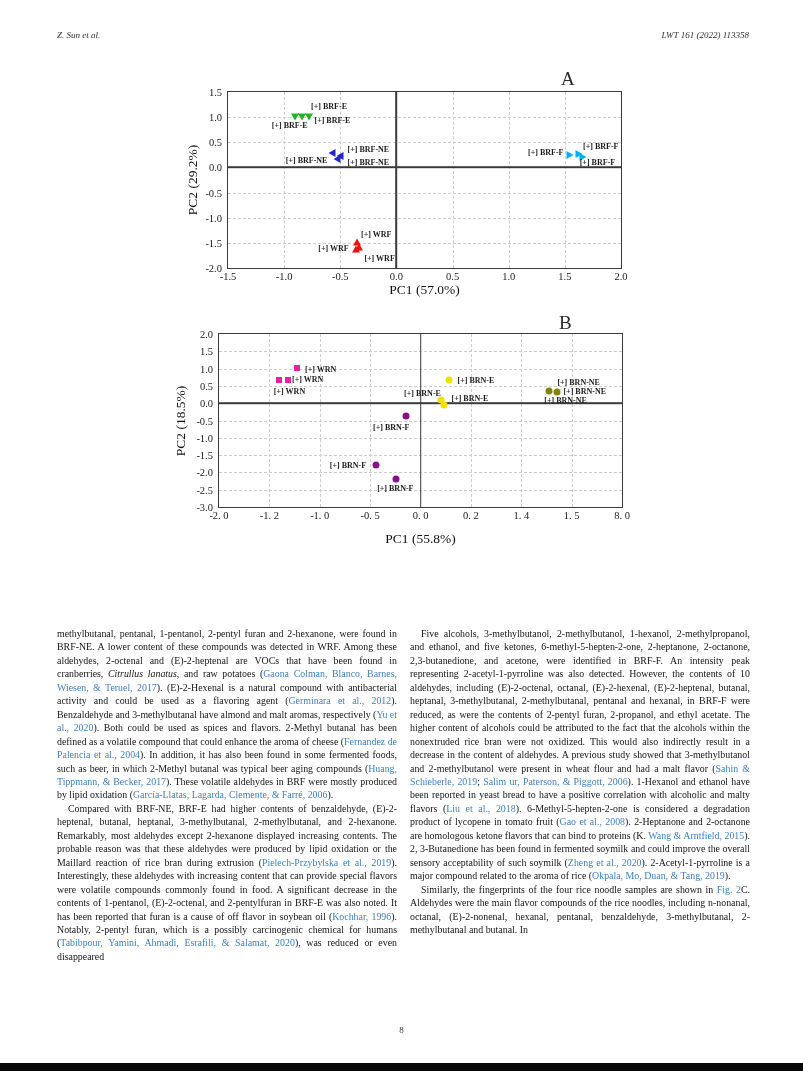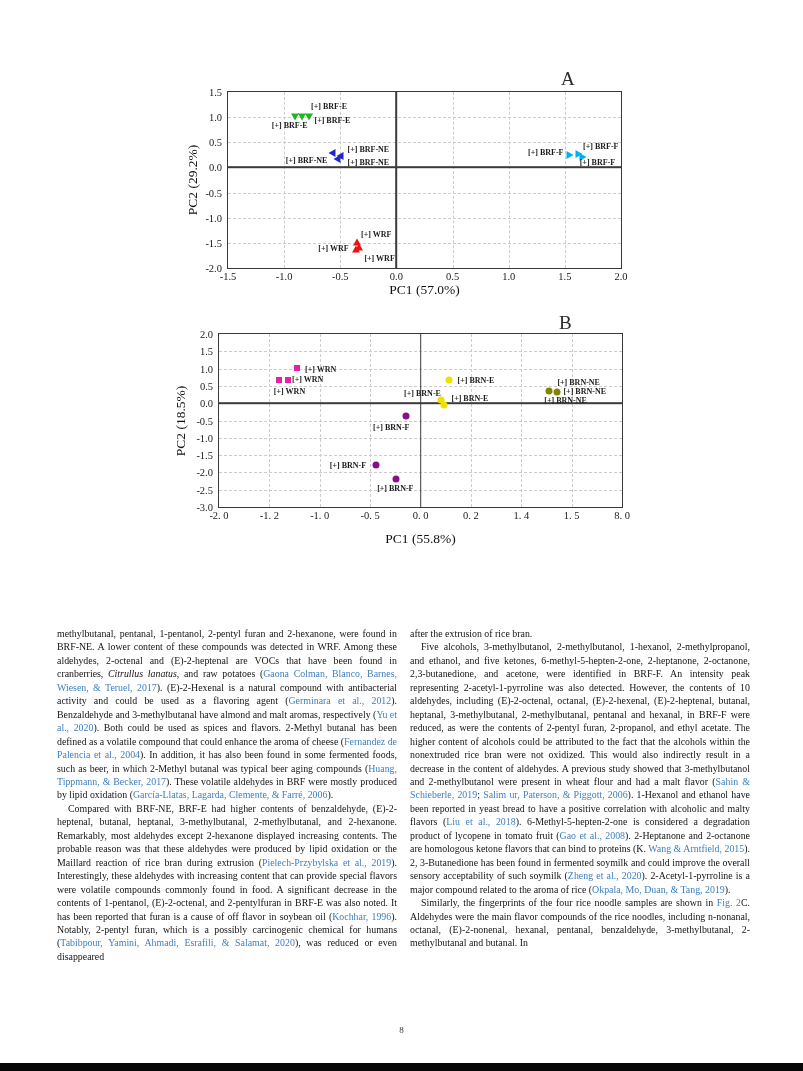--- a/index.html
+++ b/index.html
@@ -54,20 +54,24 @@
 
   .page-number{position:absolute;top:1025px;left:0;width:100%;text-align:center;
         font-size:9px;color:#333;}
   .bottom-bar{position:absolute;left:0;bottom:0;width:100%;height:8px;background:#070707;}
 </style>
 </head>
 <body>
 
 <div class="page">
 
+  <div class="page-header">
+    <span>Z. Sun et al.</span>
+    <span>LWT 161 (2022) 113358</span>
+  </div>
 
   <div class="chart" id="chartA">
     <div class="panel-letter">A</div>
     <div class="ylabel">PC2 (29.2%)</div>
     <div class="plot-frame">
         <div class="xtick" style="left: 0%;">-1.5</div>
         <div class="grid-v" style="left: 14.2857%;"></div>
         <div class="xtick" style="left: 14.2857%;">-1.0</div>
         <div class="grid-v" style="left: 28.5714%;"></div>
         <div class="xtick" style="left: 28.5714%;">-0.5</div>
@@ -189,21 +193,20 @@
     <div class="xlabel">PC1 (55.8%)</div>
   </div>
 
 
   <div class="columns">
     <div class="col" id="col-left">
         <p class="body-para"><span>methylbutanal, pentanal, 1-pentanol, 2-pentyl furan and 2-hexanone, were found in BRF-NE. A lower content of these compounds was detected in WRF. Among these aldehydes, 2-octenal and (E)-2-heptenal are VOCs that have been found in cranberries, </span><span style="font-style: italic;">Citrullus lanatus</span><span>, and raw potatoes (</span><span style="color: rgb(62, 127, 190);">Gaona Colman, Blanco, Barnes, Wiesen, &amp; Teruel, 2017</span><span>). (E)-2-Hexenal is a natural compound with antibacterial activity and could be used as a flavoring agent (</span><span style="color: rgb(62, 127, 190);">Germinara et al., 2012</span><span>). Benzaldehyde and 3-methylbutanal have almond and malt aromas, respectively (</span><span style="color: rgb(62, 127, 190);">Yu et al., 2020</span><span>). Both could be used as spices and flavors. 2-Methyl butanal has been defined as a volatile compound that could enhance the aroma of cheese (</span><span style="color: rgb(62, 127, 190);">Fernandez de Palencia et al., 2004</span><span>). In addition, it has also been found in some fermented foods, such as beer, in which 2-Methyl butanal was typical beer aging compounds (</span><span style="color: rgb(62, 127, 190);">Huang, Tippmann, &amp; Becker, 2017</span><span>). These volatile aldehydes in BRF were mostly produced by lipid oxidation (</span><span style="color: rgb(62, 127, 190);">García-Llatas, Lagarda, Clemente, &amp; Farré, 2006</span><span>).</span></p>
         <p class="body-para indent"><span>Compared with BRF-NE, BRF-E had higher contents of benzaldehyde, (E)-2-heptenal, butanal, heptanal, 3-methylbutanal, 2-methylbutanal, and 2-hexanone. Remarkably, most aldehydes except 2-hexanone displayed increasing contents. The probable reason was that these aldehydes were produced by lipid oxidation or the Maillard reaction of rice bran during extrusion (</span><span style="color: rgb(62, 127, 190);">Pielech-Przybylska et al., 2019</span><span>). Interestingly, these aldehydes with increasing content that can provide special flavors were volatile compounds commonly found in food. A significant decrease in the contents of 1-pentanol, (E)-2-octenal, and 2-pentylfuran in BRF-E was also noted. It has been reported that furan is a cause of off flavor in soybean oil (</span><span style="color: rgb(62, 127, 190);">Kochhar, 1996</span><span>). Notably, 2-pentyl furan, which is a possibly carcinogenic chemical for humans (</span><span style="color: rgb(62, 127, 190);">Tabibpour, Yamini, Ahmadi, Esrafili, &amp; Salamat, 2020</span><span>), was reduced or even disappeared</span></p>
       </div>
     <div class="col" id="col-right">
-        <p class="body-para"><span>after the extrusion of rice bran.</span></p>
         <p class="body-para indent"><span>Five alcohols, 3-methylbutanol, 2-methylbutanol, 1-hexanol, 2-methylpropanol, and ethanol, and five ketones, 6-methyl-5-hepten-2-one, 2-heptanone, 2-octanone, 2,3-butanedione, and acetone, were identified in BRF-F. An intensity peak representing 2-acetyl-1-pyrroline was also detected. However, the contents of 10 aldehydes, including (E)-2-octenal, octanal, (E)-2-hexenal, (E)-2-heptenal, butanal, heptanal, 3-methylbutanal, 2-methylbutanal, pentanal and hexanal, in BRF-F were reduced, as were the contents of 2-pentyl furan, 2-propanol, and ethyl acetate. The higher content of alcohols could be attributed to the fact that the alcohols within the nonextruded rice bran were not oxidized. This would also indirectly result in a decrease in the content of aldehydes. A previous study showed that 3-methylbutanol and 2-methylbutanol were present in wheat flour and had a malt flavor (</span><span style="color: rgb(62, 127, 190);">Sahin &amp; Schieberle, 2019</span><span>; </span><span style="color: rgb(62, 127, 190);">Salim ur, Paterson, &amp; Piggott, 2006</span><span>). 1-Hexanol and ethanol have been reported in yeast bread to have a positive correlation with alcoholic and malty flavors (</span><span style="color: rgb(62, 127, 190);">Liu et al., 2018</span><span>). 6-Methyl-5-hepten-2-one is considered a degradation product of lycopene in tomato fruit (</span><span style="color: rgb(62, 127, 190);">Gao et al., 2008</span><span>). 2-Heptanone and 2-octanone are homologous ketone flavors that can bind to proteins (K. </span><span style="color: rgb(62, 127, 190);">Wang &amp; Arntfield, 2015</span><span>). 2, 3-Butanedione has been found in fermented soymilk and could improve the overall sensory acceptability of such soymilk (</span><span style="color: rgb(62, 127, 190);">Zheng et al., 2020</span><span>). 2-Acetyl-1-pyrroline is a major compound related to the aroma of rice (</span><span style="color: rgb(62, 127, 190);">Okpala, Mo, Duan, &amp; Tang, 2019</span><span>).</span></p>
         <p class="body-para indent"><span>Similarly, the fingerprints of the four rice noodle samples are shown in </span><span style="color: rgb(62, 127, 190);">Fig. 2</span><span>C. Aldehydes were the main flavor compounds of the rice noodles, including n-nonanal, octanal, (E)-2-nonenal, hexanal, pentanal, benzaldehyde, 3-methylbutanal, 2-methylbutanal and butanal. In</span></p>
       </div>
   </div>
 
   <div class="page-number">8</div>
   <div class="bottom-bar"></div>
 
 </div>
 

